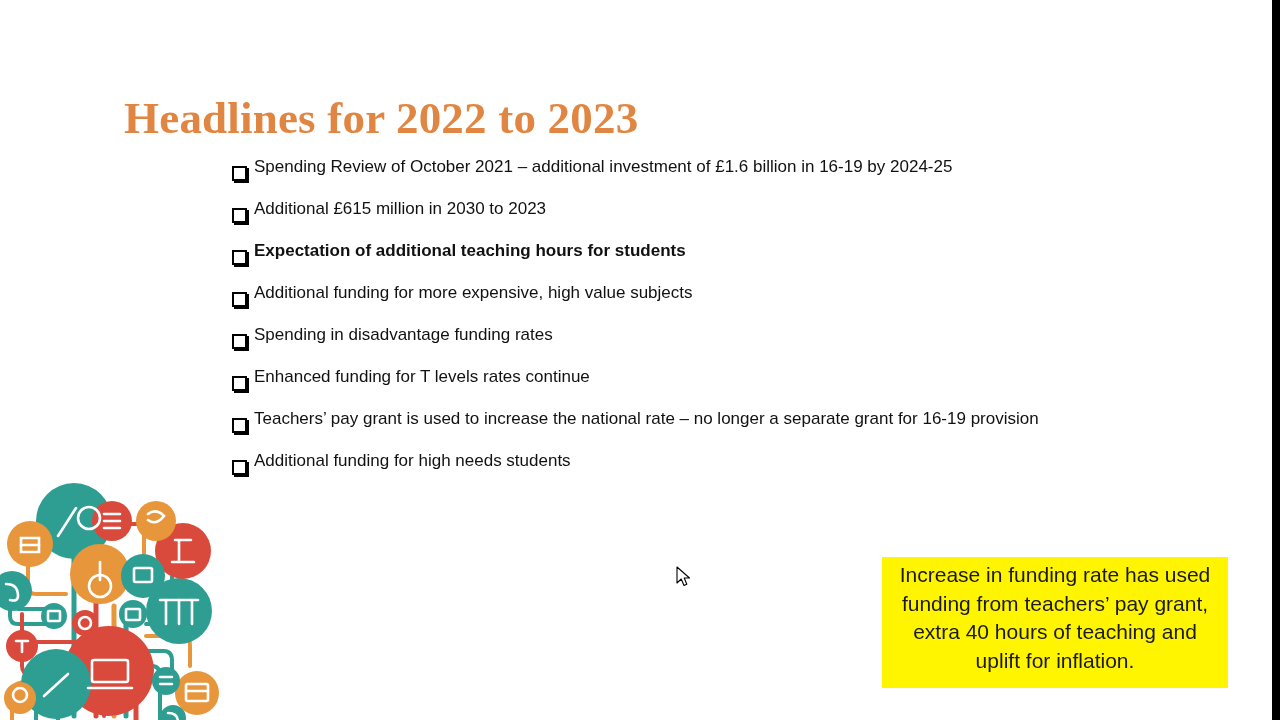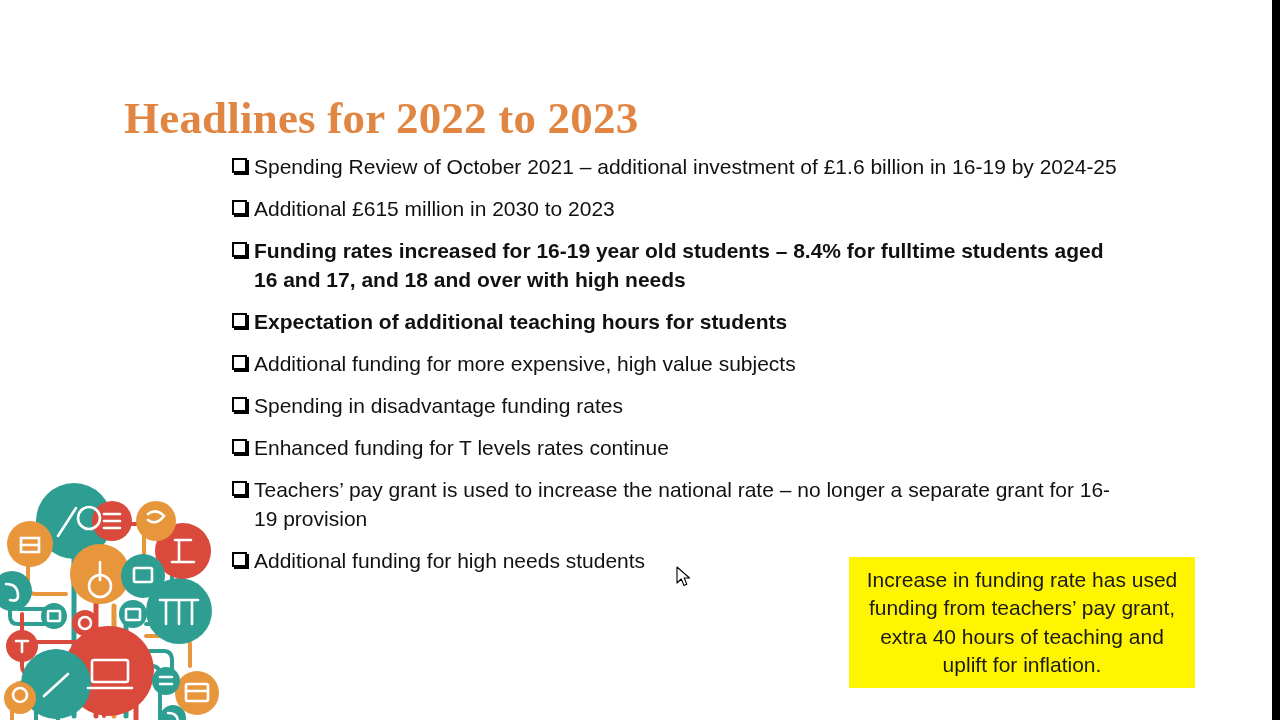--- a/index.html
+++ b/index.html
@@ -46,22 +46,22 @@
 
   
   #bullet-list {
     position: absolute;
     left: 232px;
     top: 152px;
     width: 900px;
   }
   .bullet-item {
     display: flex;
-    align-items: flex-start;
-    font-size: 21px;
+    align-items: flex-end;
+    font-size: 17px;
     line-height: 29px;
     color: #111111;
     margin-bottom: 13px;
   }
   .bullet-item.bold {
     font-weight: bold;
   }
   .bullet-box {
     flex: 0 0 auto;
     width: 15px;
@@ -74,27 +74,27 @@
     box-sizing: border-box;
   }
   .bullet-text {
     flex: 1 1 auto;
     padding-left: 4px;
   }
 
   
   #callout {
     position: absolute;
-    left: 849px;
+    left: 882px;
     top: 557px;
     width: 346px;
     height: 131px;
     background: #FFF500;
     display: flex;
-    align-items: center;
+    align-items: flex-start;
     justify-content: center;
     box-sizing: border-box;
     padding: 4px 10px;
   }
   #callout-text {
     font-size: 21px;
     line-height: 28.5px;
     color: #1a1a1a;
     text-align: center;
   }
@@ -130,24 +130,20 @@
     <div class="bullet-item">
       <span class="bullet-box"></span>
       <span class="bullet-text">Spending Review of October 2021 – additional investment of £1.6 billion in 16-19 by 2024-25</span>
     </div>
 
     <div class="bullet-item">
       <span class="bullet-box"></span>
       <span class="bullet-text">Additional £615 million in 2030 to 2023</span>
     </div>
 
-    <div class="bullet-item bold">
-      <span class="bullet-box"></span>
-      <span class="bullet-text">Funding rates increased for 16-19 year old students – 8.4% for fulltime students aged 16 and 17, and 18 and over with high needs</span>
-    </div>
 
     <div class="bullet-item bold">
       <span class="bullet-box"></span>
       <span class="bullet-text">Expectation of additional teaching hours for students</span>
     </div>
 
     <div class="bullet-item">
       <span class="bullet-box"></span>
       <span class="bullet-text">Additional funding for more expensive, high value subjects</span>
     </div>

